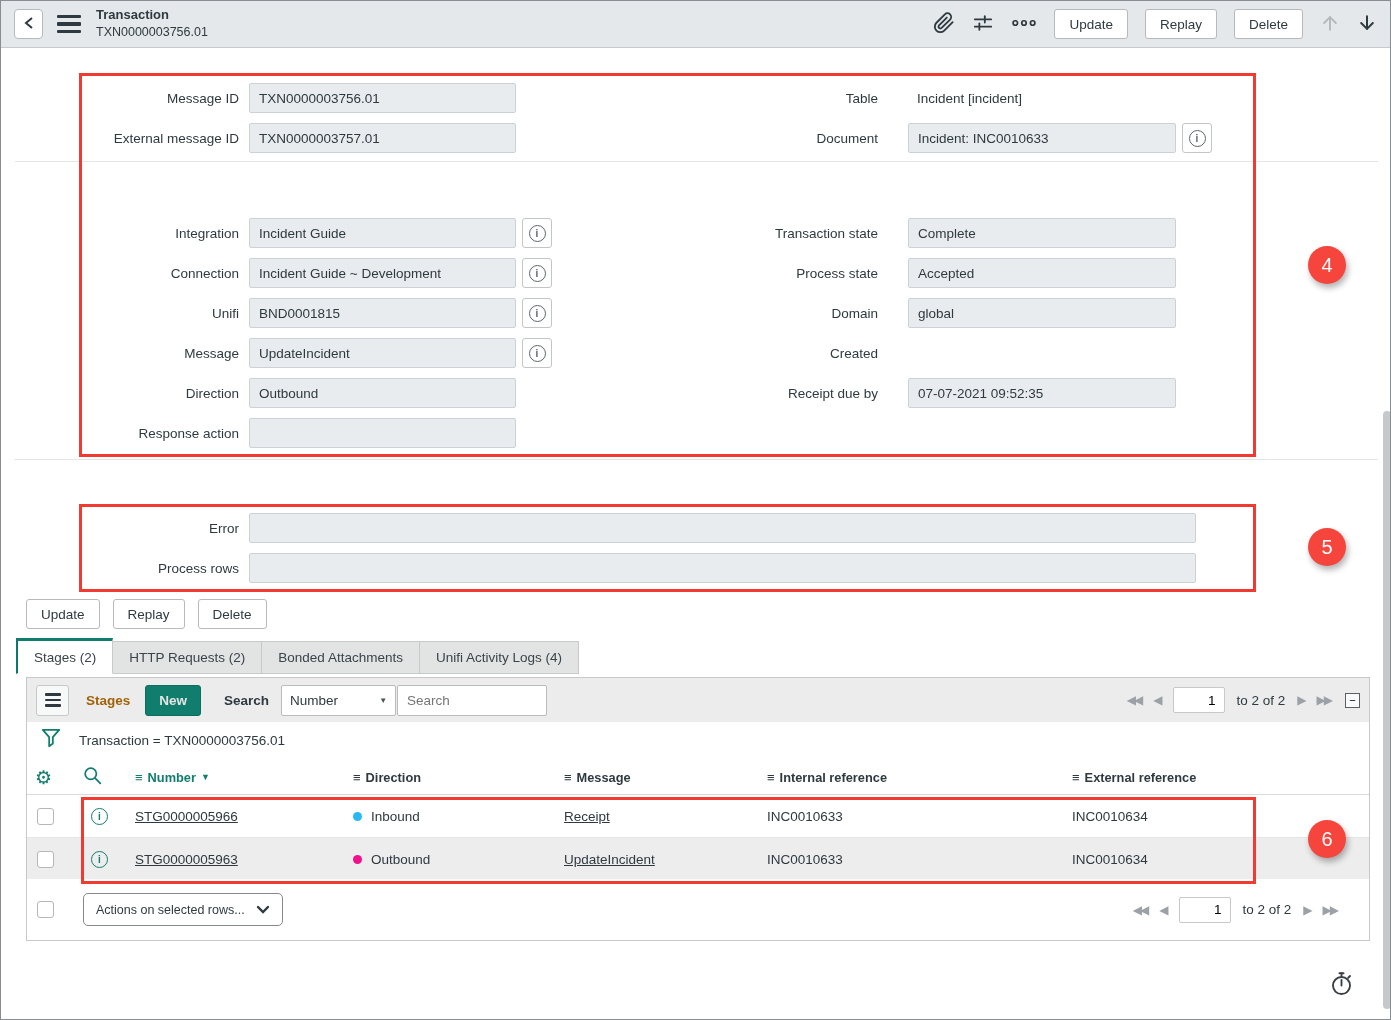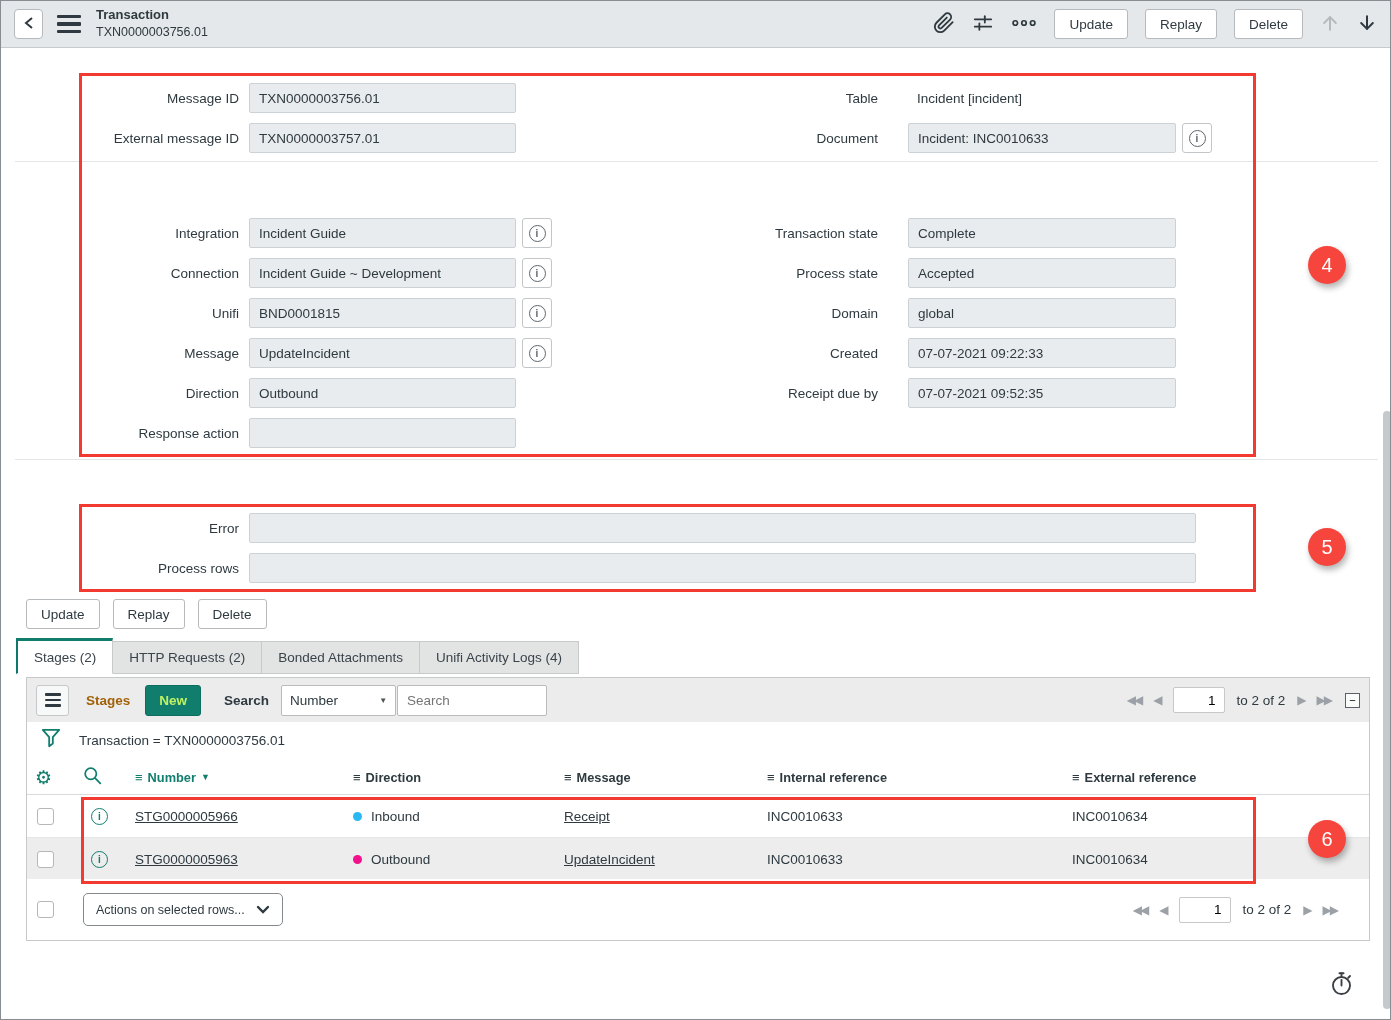--- a/index.html
+++ b/index.html
@@ -53,21 +53,21 @@
 
   
   .lc { position:absolute; left:25px; top:676px; width:1344px; height:264px; border:1px solid #c6c8ca;
         background:#fff; font-size:13.5px; }
   .lc-toolbar { position:absolute; top:0; left:0; right:0; height:44px; background:#ececed;
                 display:flex; align-items:center; padding:0 9px; }
   .burger-btn { width:33px; height:31px; background:#f7f8f8; border:1px solid #c6c8ca; border-radius:3px;
                 display:flex; flex-direction:column; justify-content:center; align-items:center; gap:3px; cursor:pointer; }
   .burger-btn i { width:16px; height:2.5px; background:#2e3a40; border-radius:1px; display:block; }
   .lc-title { color:#a16207; font-weight:bold; margin-left:17px; }
-  .new-btn { margin-left:15px; height:31px; padding:0 13px; background:#117e6d; color:#bef264;
+  .new-btn { margin-left:15px; height:31px; padding:0 13px; background:#117e6d; color:#e5e5e5;
              border:1px solid #0d6e5f; border-radius:3px; font-size:13.5px; font-weight:bold;
              font-family:inherit; cursor:pointer; }
   .search-lbl { margin-left:23px; font-weight:bold; }
   .sel { margin-left:12px; width:115px; height:31px; background:#fff; border:1px solid #b8bcbf; border-radius:2px;
          display:flex; align-items:center; justify-content:space-between; padding:0 8px; cursor:pointer; }
   .sel .caret { font-size:8px; color:#4a5258; }
   .search-input { width:150px; height:31px; border:1px solid #b8bcbf; border-radius:2px; margin-left:1px;
                   padding:0 9px; font-size:13.5px; font-family:inherit; color:#2e3a40; }
   .pgn { margin-left:auto; display:flex; align-items:center; gap:12px; }
   .pg-arrow { color:#9ba1a6; font-size:12px; letter-spacing:-2px; cursor:pointer; background:none; border:none; }
@@ -250,21 +250,20 @@
   <div class="frow rcol" style="left:700px;top:257px">
     <label class="flabel">Process state</label>
     <input class="finput w-r" readonly="" value="Accepted" style="">
   </div>
   <div class="frow rcol" style="left:700px;top:297px">
     <label class="flabel">Domain</label>
     <input class="finput w-r" readonly="" value="global" style="">
   </div>
   <div class="frow rcol" style="left:700px;top:337px">
     <label class="flabel">Created</label>
-    <input class="finput w-r" readonly="" value="07-07-2021 09:22:33" style="">
   </div>
   <div class="frow rcol" style="left:700px;top:377px">
     <label class="flabel">Receipt due by</label>
     <input class="finput w-r" readonly="" value="07-07-2021 09:52:35" style="">
   </div>
 
   <div class="frow" style="left:40px;top:512px">
     <label class="flabel">Error</label>
     <input class="finput w-e" readonly="" value="" style="">
   </div>

